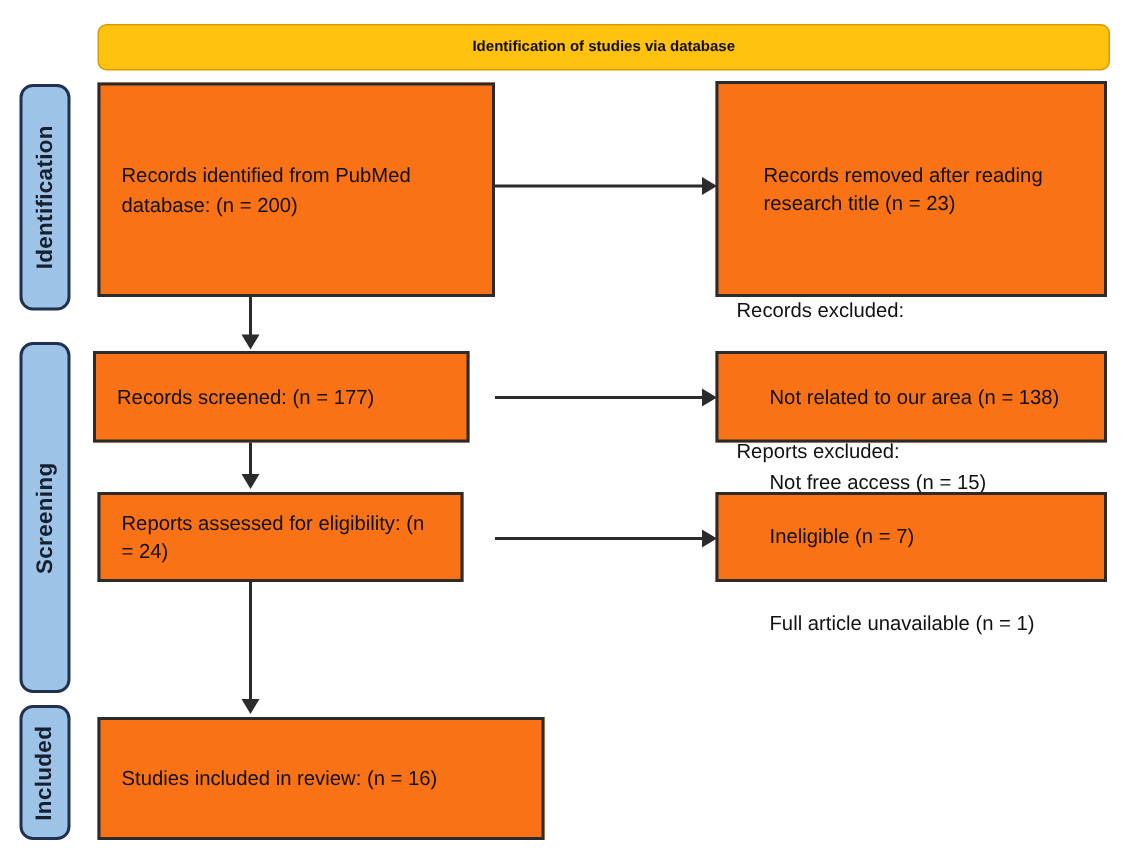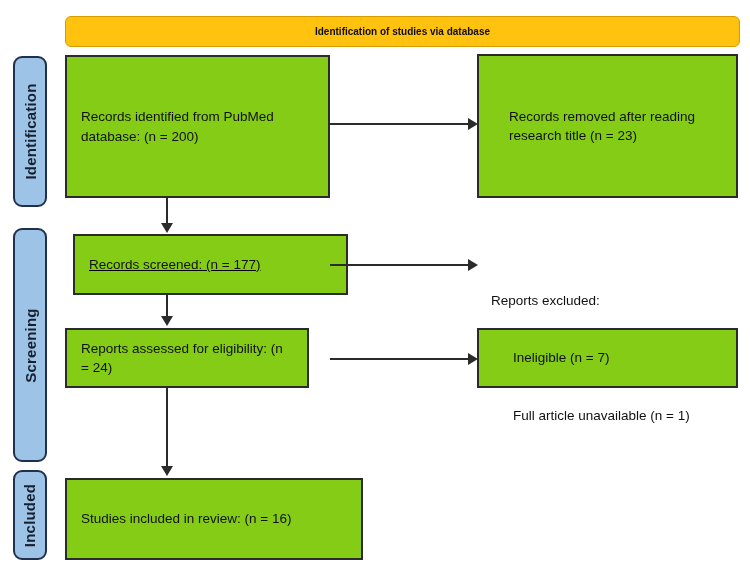--- a/index.html
+++ b/index.html
@@ -62,37 +62,37 @@
   #header-bar .header-title {
     font-size: 10px;
     font-weight: bold;
     color: #0f0f0f;
   }
 
   
   .flow-box {
     position: absolute;
     box-sizing: border-box;
-    background: #84cc16;
+    background: #f97316;
     border: 2px solid #2b2b2b;
     display: flex;
     align-items: center;
   }
   .flow-box .box-text {
     padding: 0 14px;
     font-size: 13.5px;
     line-height: 1.42;
     color: #111111;
     white-space: pre-wrap;
   }
   .flow-box.excl .box-text { padding: 0 12px; }
 
   
   #box-identified { left: 65px;  top: 55px;  width: 265px; height: 143px; }
-  #box-screened   { left: 73px;  top: 234px; width: 275px; height: 61px; text-decoration: underline;  }
+  #box-screened   { left: 62px;  top: 234px; width: 251px; height: 61px;  }
   #box-eligible   { left: 65px;  top: 328px; width: 244px; height: 60px;  }
   #box-included   { left: 65px;  top: 478px; width: 298px; height: 82px;  }
 
   
   #box-removed        { left: 477px; top: 54px;  width: 261px; height: 144px; padding-left: 16px; }
   #box-records-excl   { left: 477px; top: 234px; width: 261px; height: 61px;  }
   #box-reports-excl   { left: 477px; top: 328px; width: 261px; height: 60px;  }
 
   .excl-lines { display: block; }
   .excl-sub { padding-left: 22px; display: block; }
@@ -181,20 +181,27 @@
 
   <div class="flow-box" id="box-included">
     <span class="box-text">Studies included in review: (n = 16)</span>
   </div>
 
   <div class="flow-box" id="box-removed">
     <span class="box-text">Records removed after reading
 research title (n = 23)</span>
   </div>
 
+  <div class="flow-box excl" id="box-records-excl">
+    <span class="box-text">
+      <span class="excl-lines">Records excluded:</span>
+      <span class="excl-sub">Not related to our area (n = 138)</span>
+      <span class="excl-sub">Not free access (n = 15)</span>
+    </span>
+  </div>
 
   <div class="flow-box excl" id="box-reports-excl">
     <span class="box-text">
       <span class="excl-lines">Reports excluded:</span>
       <span class="excl-sub">Ineligible (n = 7)</span>
       <span class="excl-sub">Full article unavailable (n = 1)</span>
     </span>
   </div>
 
   <div class="conn-v" id="conn-v-1"></div>

